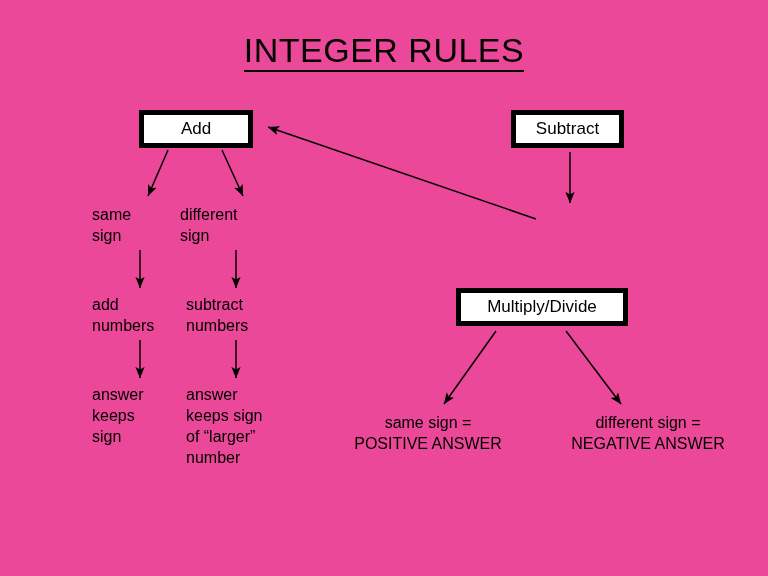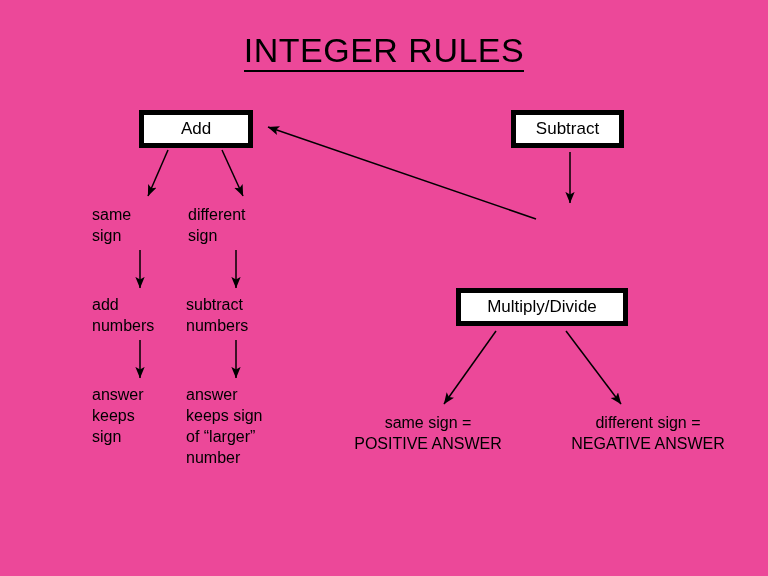--- a/index.html
+++ b/index.html
@@ -64,21 +64,21 @@
   }
   .lbl-wide {
     position: absolute;
     text-align: center;
     font-size: 16px;
     line-height: 21px;
     white-space: pre-line;
   }
   #lbl-kfc          { left: 516px; top: 210px; width: 110px; font-size: 16px; letter-spacing: 1px; }
   #lbl-same-sign    { left: 92px;  top: 204px; width: 98px; }
-  #lbl-diff-sign    { left: 188px; top: 204px; width: 100px; }
+  #lbl-diff-sign    { left: 180px; top: 204px; width: 100px; }
   #lbl-add-num      { left: 92px;  top: 294px; width: 98px; }
   #lbl-sub-num      { left: 186px; top: 294px; width: 100px; }
   #lbl-ans-keeps    { left: 92px;  top: 384px; width: 98px; }
   #lbl-ans-keeps-lg { left: 186px; top: 384px; width: 104px; }
   #lbl-pos          { left: 330px; top: 412px; width: 196px; }
   #lbl-neg          { left: 540px; top: 412px; width: 216px; }
 </style>
 </head>
 <body>
 

